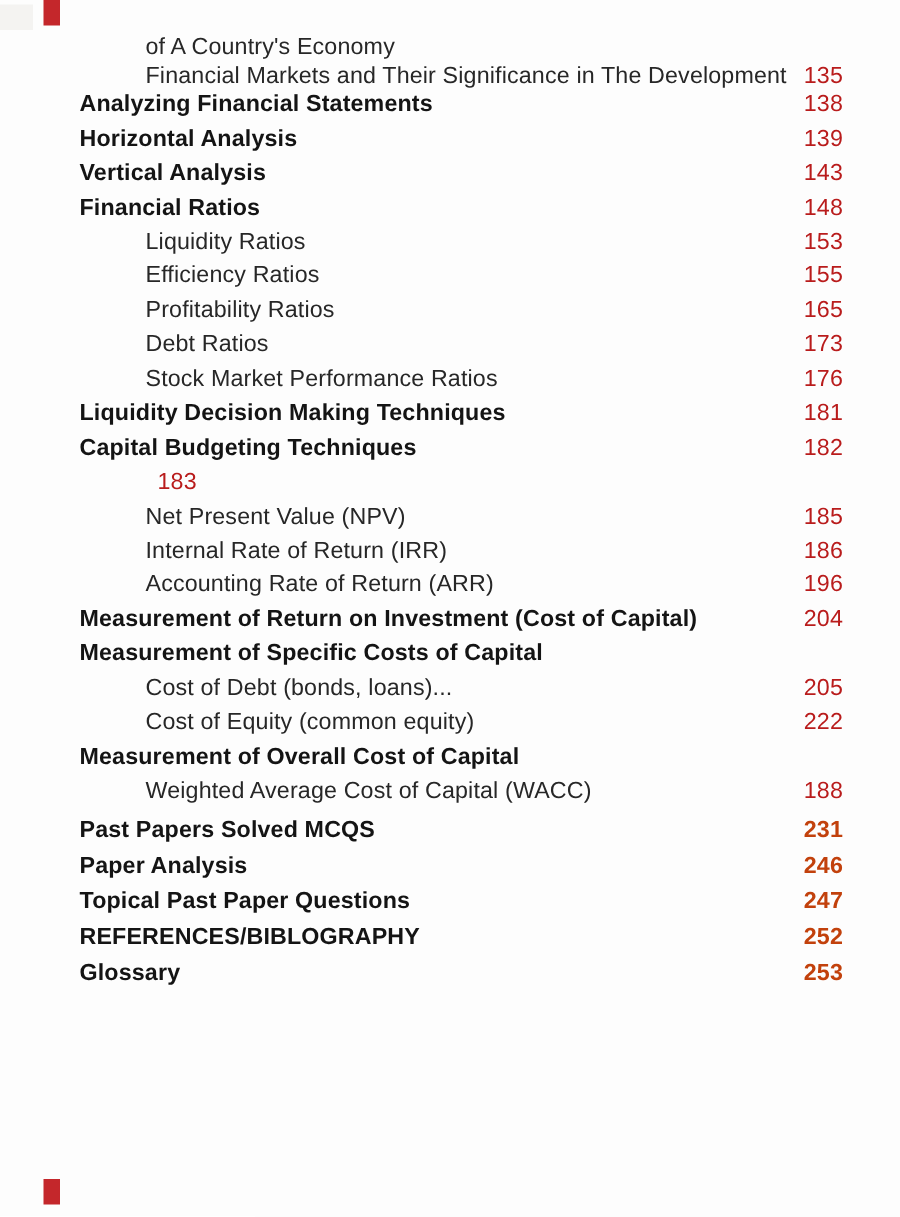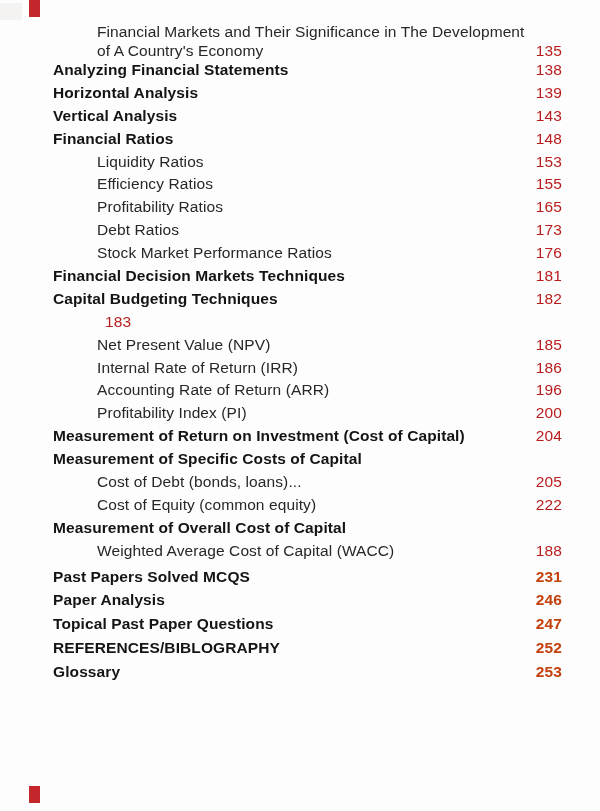--- a/index.html
+++ b/index.html
@@ -81,22 +81,22 @@
 </head>
 <body>
 
 <div class="page">
   <div class="scan-smudge"></div>
   <div class="edge-mark top"></div>
   <div class="edge-mark bottom"></div>
   <div class="toc">
       <div class="row indent two-line">
         <div class="label">
+          <div>of A Country's Economy</div>
           <div>Financial Markets and Their Significance in The Development</div>
-          <div>of A Country's Economy</div>
         </div>
         <span class="num">135</span>
       </div>
       <div class="row bold">
         <div class="label">Analyzing Financial Statements</div>
         <span class="num">138</span>
       </div>
       <div class="row bold">
         <div class="label">Horizontal Analysis</div>
         <span class="num">139</span>
@@ -123,45 +123,41 @@
       </div>
       <div class="row indent">
         <div class="label">Debt Ratios</div>
         <span class="num">173</span>
       </div>
       <div class="row indent">
         <div class="label">Stock Market Performance Ratios</div>
         <span class="num">176</span>
       </div>
       <div class="row bold">
-        <div class="label">Financial Decision Markets Techniques</div>
+        <div class="label">Liquidity Decision Making Techniques</div>
         <span class="num">181</span>
       </div>
       <div class="row bold">
         <div class="label">Capital Budgeting Techniques</div>
         <span class="num">182</span>
       </div>
       <div class="row indent">
         <span class="num">183</span>
       </div>
       <div class="row indent">
         <div class="label">Net Present Value (NPV)</div>
         <span class="num">185</span>
       </div>
       <div class="row indent">
         <div class="label">Internal Rate of Return (IRR)</div>
         <span class="num">186</span>
       </div>
       <div class="row indent">
         <div class="label">Accounting Rate of Return (ARR)</div>
         <span class="num">196</span>
-      </div>
-      <div class="row indent">
-        <div class="label">Profitability Index (PI)</div>
-        <span class="num">200</span>
       </div>
       <div class="row bold">
         <div class="label">Measurement of Return on Investment (Cost of Capital)</div>
         <span class="num">204</span>
       </div>
       <div class="row bold">
         <div class="label">Measurement of Specific Costs of Capital</div>
         <span class="num"></span>
       </div>
       <div class="row indent">

